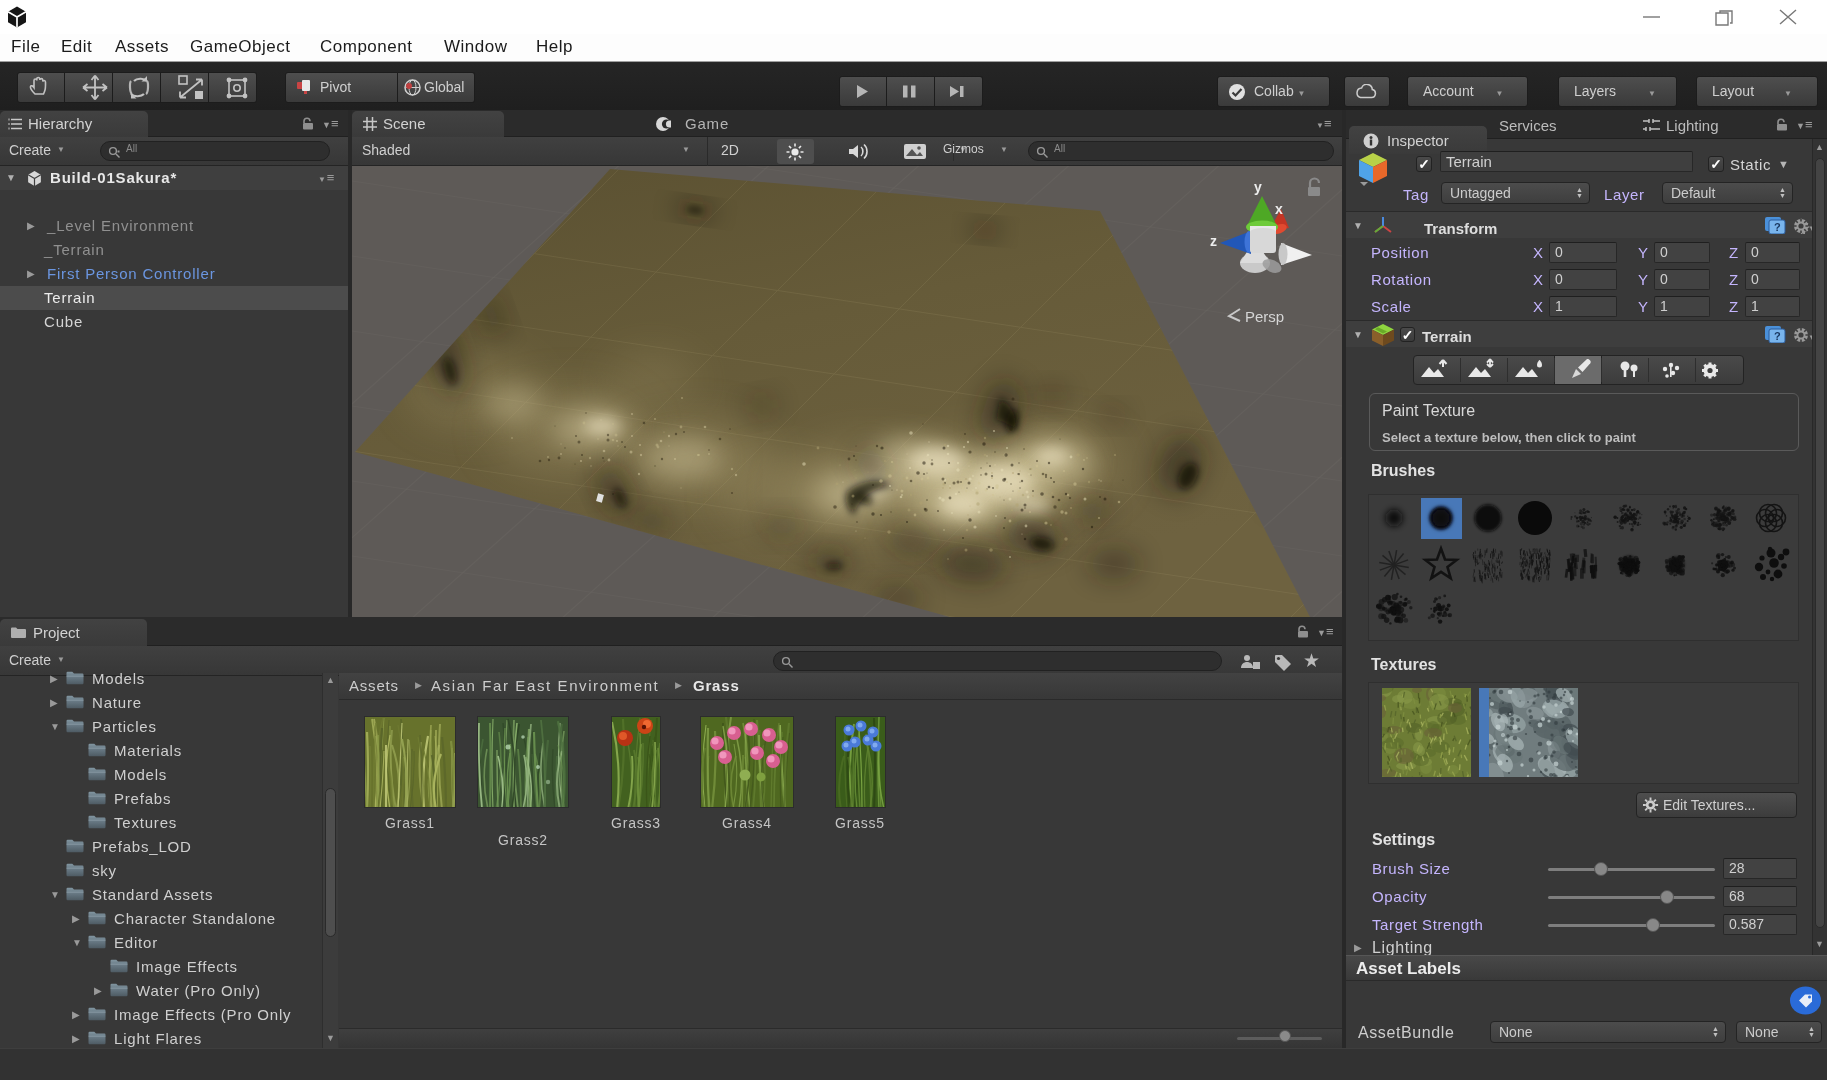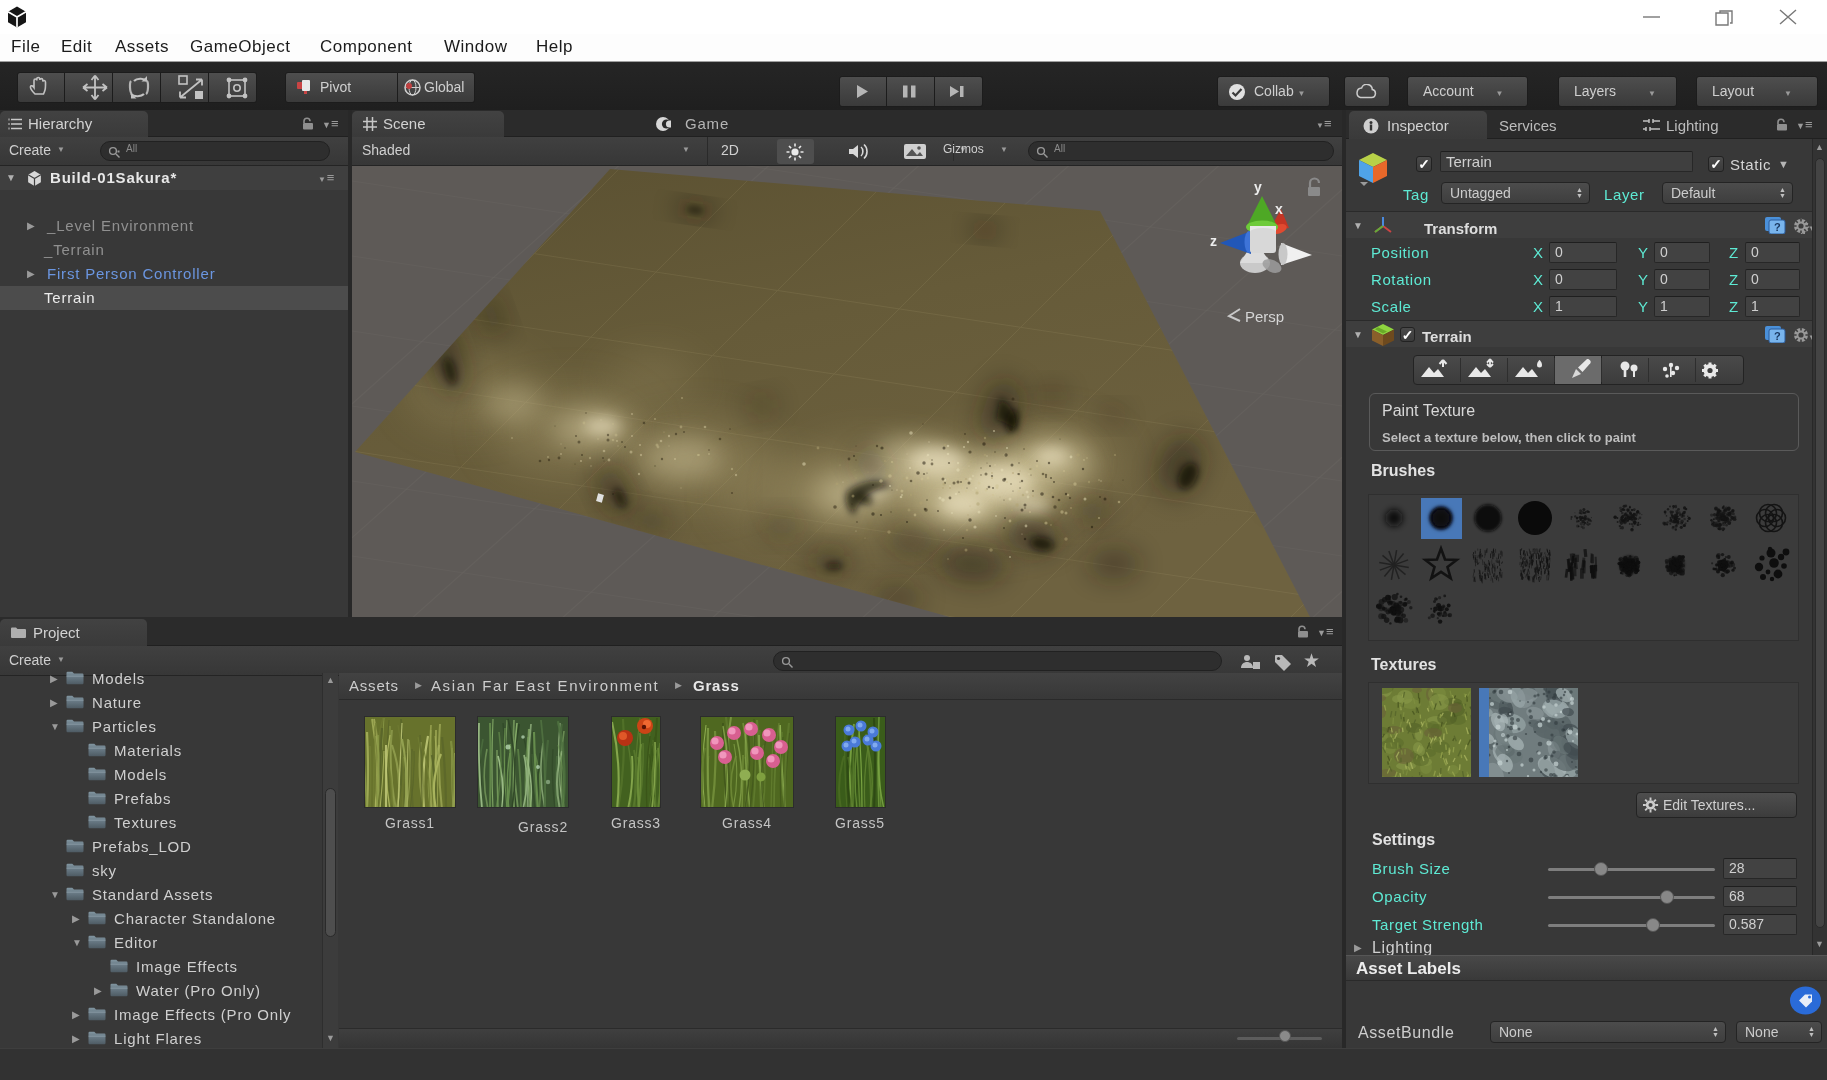--- a/index.html
+++ b/index.html
@@ -23,21 +23,21 @@
 .menuico{position:absolute;color:#9a9a9a;}
 .arr{color:#9a9a9a;font-size:10px;}
 .row{position:absolute;left:0;width:100%;height:24px;font-size:15px;color:#d4d4d4;line-height:24px;white-space:nowrap;letter-spacing:0.8px;}
 
 .fld{position:absolute;background:#424242;border:1px solid #272727;border-top-color:#1f1f1f;border-radius:2px;color:#d0d0d0;font-size:14px;line-height:19px;padding-left:5px;height:21px;}
 .dd{position:absolute;background:linear-gradient(#4c4c4c,#3e3e3e);border:1px solid #242424;border-radius:4px;color:#cccccc;font-size:14px;line-height:20px;padding-left:8px;height:22px;}
 .dd .ud{position:absolute;right:6px;top:4px;font-size:7px;color:#c0c0c0;line-height:6px;letter-spacing:0;}
 .chk{position:absolute;width:16px;height:16px;background:linear-gradient(#4a4a4a,#3b3b3b);border:1px solid #222;border-radius:3px;color:#fff;font-size:14px;line-height:15px;text-align:center;font-weight:bold;}
 .bold{font-weight:bold;}
 svg{display:block;}
-.lbl{position:absolute;color:#5eead4;font-size:14px;letter-spacing:0.6px;}
+.lbl{position:absolute;color:#c4b5fd;font-size:14px;letter-spacing:0.6px;}
 .slider{position:absolute;height:3px;background:#7e7e7e;border-radius:2px;}
 .sthumb{position:absolute;width:14px;height:14px;border-radius:50%;background:#888;border:1px solid #555;top:-6px;}
 </style></head><body>
 <div id="app">
 
 <div class="abs" id="titlebar">
   <svg class="abs" style="left:5px;top:5px" width="24" height="24" viewBox="0 0 24 24">
         <path d="M12 1.5l9 5.2v10.6l-9 5.2-9-5.2V6.7z" fill="#161616"></path>
         <path d="M12 22.5V12M12 12l9-5.3M12 12L3 6.7" stroke="#fff" stroke-width="1.7" fill="none"></path>
       </svg>
@@ -168,20 +168,23 @@
       </div>
   <div class="row" style="top:128px;color:#909090">
         <span style="position:absolute;left:44px">_Terrain</span>
       </div>
   <div class="row" style="top:152px;color:#6b96e1">
         <span class="arr" style="position:absolute;left:27px;font-size:10px">▶</span>
         <span style="position:absolute;left:47px">First Person Controller</span>
       </div>
   <div class="row" style="top:176px;background:#4c4c4c;color:#ececec">
         <span style="position:absolute;left:44px">Terrain</span>
+      </div>
+  <div class="row" style="top:200px">
+        <span style="position:absolute;left:44px">Cube</span>
       </div>
 </div>
 
 <div class="abs panel" id="scene" style="left:352px;top:110px;width:990px;height:507px">
   <div class="tabstrip">
     <div class="tab" style="left:0;width:152px">
       <svg class="abs" style="left:10px;top:5px" width="16" height="16" viewBox="0 0 16 16" stroke="#c8c8c8" stroke-width="1.5" fill="none">
             <path d="M5 1v14M10.5 1v14M1 5.5h14M1 11h14"></path>
           </svg>
       <span style="position:absolute;left:31px;top:4px">Scene</span>
@@ -988,21 +991,21 @@
               <path d="M67 92 Q68 48 63 3" stroke="#4e7040" stroke-width="1.8" fill="none" opacity="0.97"></path>
               <path d="M53 92 Q48 52 51 12" stroke="#85ab68" stroke-width="2.1" fill="none" opacity="0.76"></path>
               <path d="M50 92 Q49 50 53 7" stroke="#9fc08a" stroke-width="1.7" fill="none" opacity="0.70"></path>
               <path d="M77 92 Q73 62 75 32" stroke="#2e4526" stroke-width="1.3" fill="none" opacity="0.62"></path>
               <circle cx="30" cy="30" r="2.5" fill="#b8d8b0" opacity=".8"></circle>
               <circle cx="60" cy="50" r="2" fill="#c0e0c0" opacity=".7"></circle>
               <circle cx="45" cy="20" r="1.8" fill="#c0e0c0" opacity=".7"></circle>
               <circle cx="70" cy="65" r="2.2" fill="#a8c8a0" opacity=".6"></circle>
             </svg>
           </div>
-          <div class="abs" style="left:139px;top:119px;width:90px;text-align:right;color:#c4c4c4;font-size:14px;letter-spacing:0.8px">Grass2</div>
+          <div class="abs" style="left:139px;top:132px;width:90px;text-align:center;color:#c4c4c4;font-size:14px;letter-spacing:0.8px">Grass2</div>
           <div class="abs" style="left:273px;top:17px;width:48px;height:90px;outline:1px solid #2c2c2c">
             <svg width="48" height="90" viewBox="0 0 48 90">
               <rect width="48" height="90" fill="#42611f"></rect>
               <path d="M27 92 Q32 59 31 26" stroke="#5a7a2e" stroke-width="1.6" fill="none" opacity="0.81"></path>
               <path d="M25 92 Q32 66 26 40" stroke="#5a7a2e" stroke-width="2.2" fill="none" opacity="0.78"></path>
               <path d="M44 92 Q41 59 48 26" stroke="#5a7a2e" stroke-width="1.6" fill="none" opacity="0.90"></path>
               <path d="M41 92 Q46 60 41 27" stroke="#5a7a2e" stroke-width="2.1" fill="none" opacity="0.87"></path>
               <path d="M6 92 Q14 47 11 2" stroke="#5a7a2e" stroke-width="2.2" fill="none" opacity="0.63"></path>
               <path d="M18 92 Q22 59 16 26" stroke="#5a7a2e" stroke-width="1.4" fill="none" opacity="0.86"></path>
               <path d="M27 92 Q30 54 28 16" stroke="#6d8f3a" stroke-width="1.4" fill="none" opacity="0.87"></path>
@@ -1128,21 +1131,21 @@
         </div>
     <div class="abs" style="left:0;top:355px;width:1003px;height:20px;background:linear-gradient(#3f3f3f,#353535);border-top:1px solid #2b2b2b">
       <div class="slider" style="left:898px;top:8px;width:85px;background:#5c5c5c"></div>
       <div class="sthumb" style="left:940px;top:1px;width:12px;height:12px;background:#8a8a8a"></div>
     </div>
   </div>
 </div>
 
 <div class="abs panel" id="inspector" style="left:1346px;top:110px;width:481px;height:938px;overflow:hidden">
       <div class="tabstrip" style="height:29px">
-        <div class="tab" style="left:3px;width:138px;top:1px;height:28px">
+        <div class="tab" style="left:3px;width:138px;top:16px;height:28px">
           <svg class="abs" style="left:14px;top:7px" width="16" height="16" viewBox="0 0 16 16">
             <circle cx="8" cy="8" r="7.5" fill="#cfcfcf"></circle>
             <rect x="6.8" y="6.5" width="2.4" height="6" fill="#333"></rect>
             <circle cx="8" cy="4.4" r="1.5" fill="#333"></circle>
           </svg>
           <span style="position:absolute;left:38px;top:6px;font-size:15px">Inspector</span>
         </div>
         <span style="position:absolute;left:153px;top:7px;color:#bcbcbc;font-size:15px">Services</span>
         <svg class="abs" style="left:297px;top:8px" width="17" height="14" viewBox="0 0 17 14" stroke="#c0c0c0" stroke-width="1.5" fill="none">
           <path d="M0 3h6M10 3h7M0 11h3M7 11h10"></path>

